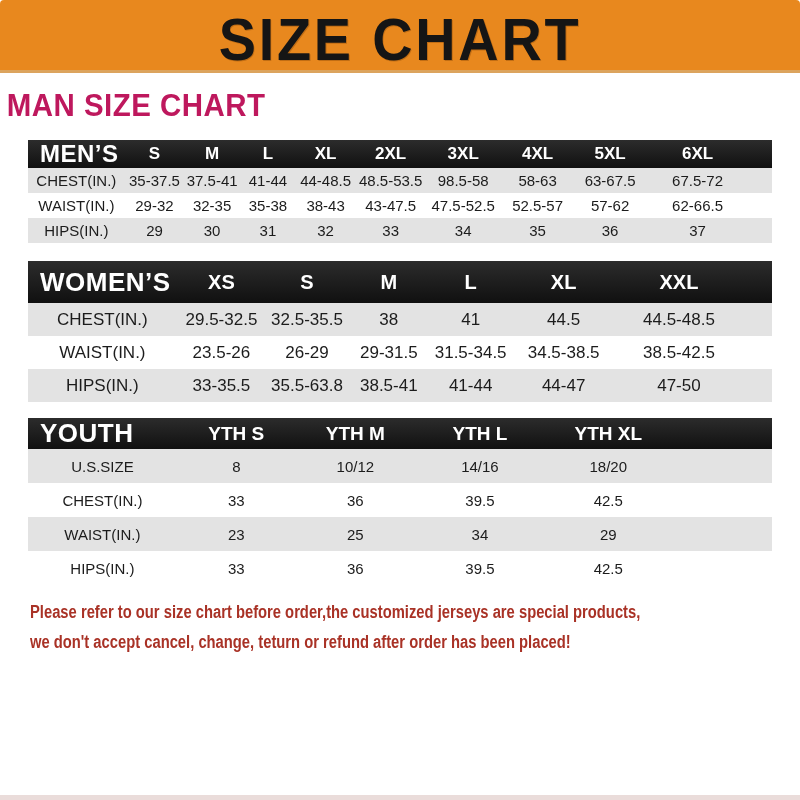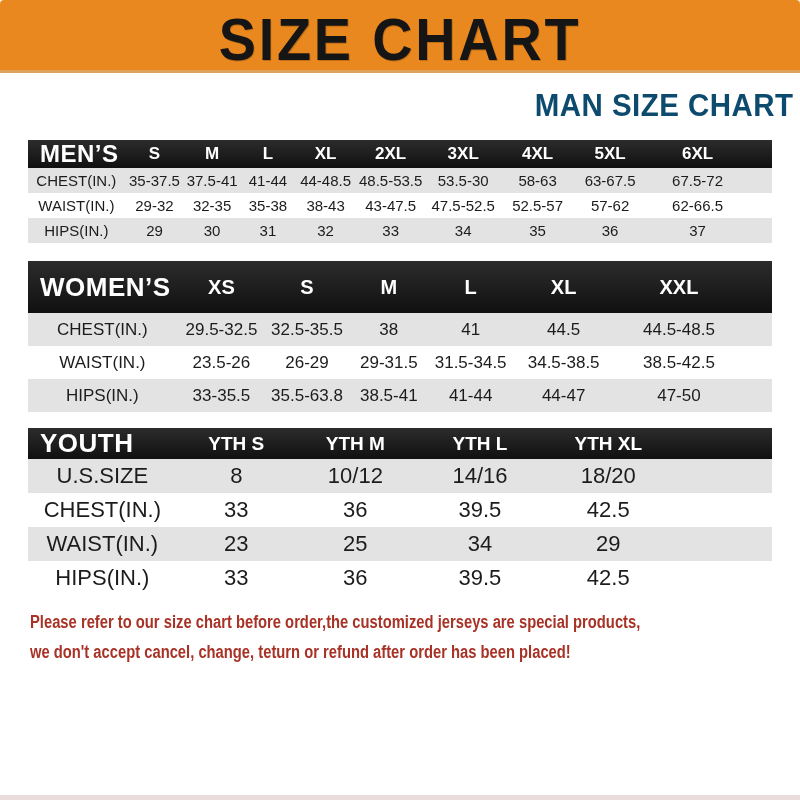--- a/index.html
+++ b/index.html
@@ -28,22 +28,22 @@
     line-height: 60px;
     font-weight: bold;
     color: #151515;
     letter-spacing: 3px;
     transform: scaleX(0.93);
     white-space: nowrap;
     text-shadow: 1px 1px 0 rgba(120,60,0,0.35);
   }
   
   .section-heading {
-    text-align: right;
-    color: #0c4a6e;
+    text-align: left;
+    color: #be185d;
     font-weight: bold;
     margin: 0;
     white-space: nowrap;
   }
   .section-heading .condensed {
     display: inline-block;
     transform: scaleX(0.95);
     letter-spacing: 0.5px;
   }
   .h-men   { margin-top: 16px; font-size: 31px; line-height: 34px; }
@@ -61,38 +61,38 @@
   .tbl-women { margin-top: 18px; }
   .tbl-youth { margin-top: 16px; }
   .size-table thead th {
     background: linear-gradient(var(--bar-top, #2c2c2c), var(--bar-bg, #101010));
     color: var(--bar-text, #ffffff);
     font-weight: bold;
     padding: 0;
     vertical-align: middle;
   }
   .tbl-men   thead th { height: 16px; font-size: 17px; }
-  .tbl-women thead th { height: 52px; font-size: 20px; }
+  .tbl-women thead th { height: 42px; font-size: 20px; }
   .tbl-youth thead th { height: 28px; font-size: 19px; }
   .size-table th.corner {
     text-align: left;
     padding-left: 12px;
     letter-spacing: 0.5px;
   }
   .tbl-men   th.corner { font-size: 24px; }
   .tbl-women th.corner { font-size: 26px; }
   .tbl-youth th.corner { font-size: 26px; }
   .size-table tbody td {
     color: var(--body-text, #1c1c1c);
     padding: 0;
     vertical-align: middle;
   }
   .tbl-men   tbody td { height: 25px; font-size: 15px; }
   .tbl-women tbody td { height: 33px; font-size: 17px; }
-  .tbl-youth tbody td { height: 34px; font-size: 22px; }
+  .tbl-youth tbody td { height: 34px; font-size: 15px; }
   .size-table tbody tr:nth-child(odd) { background: var(--stripe-bg, #E3E3E3); }
   
   .footer {
     margin: 12px 0 0 30px;
     color: var(--footer-text, #A93226);
     font-size: 18px;
     line-height: 30px;
     font-weight: bold;
   }
   .footer-line {
@@ -148,21 +148,21 @@
         </tr>
       </thead>
       <tbody>
         <tr>
           <td class="row-label">CHEST(IN.)</td>
           <td>35-37.5</td>
           <td>37.5-41</td>
           <td>41-44</td>
           <td>44-48.5</td>
           <td>48.5-53.5</td>
-          <td>53.5-30</td>
+          <td>98.5-58</td>
           <td>58-63</td>
           <td>63-67.5</td>
           <td>67.5-72</td>
           <td></td>
         </tr>
         <tr>
           <td class="row-label">WAIST(IN.)</td>
           <td>29-32</td>
           <td>32-35</td>
           <td>35-38</td>

